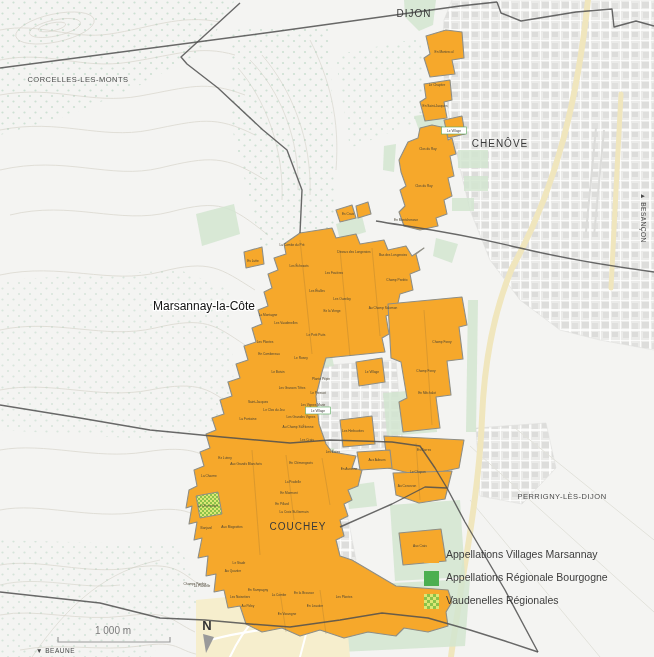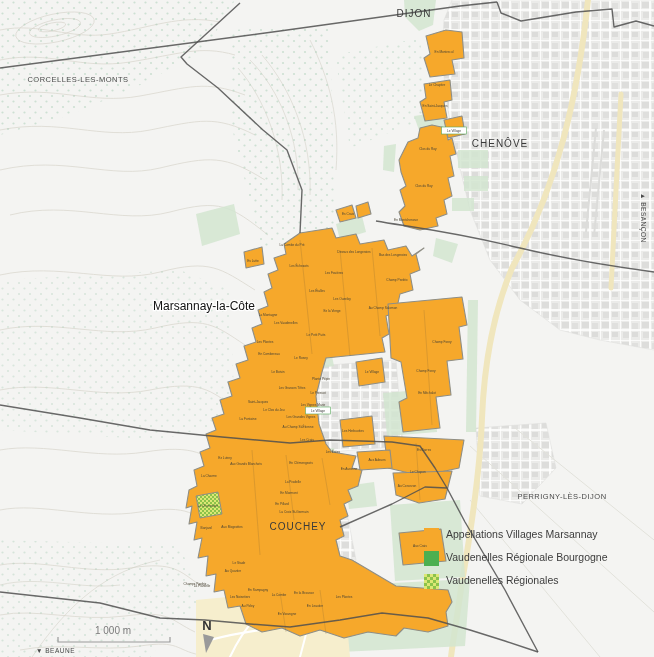--- a/index.html
+++ b/index.html
@@ -32,21 +32,21 @@
   .city-s{fill:#4a4a4a;text-anchor:middle;letter-spacing:.5px;font-size:7.5px;}
   .town{fill:#111;font-size:12px;text-anchor:middle;stroke:#ffffff;stroke-width:2.5;paint-order:stroke;}
   .dir{fill:#4a4a4a;font-size:6.5px;letter-spacing:.5px;}
   .scale-t{fill:#7a7a7a;font-size:10px;text-anchor:middle;}
   .scale-l{stroke:#9a9a9a;stroke-width:1.2;fill:none;}
   .north{fill:#333;font-size:13px;font-weight:bold;text-anchor:middle;}
   .vbox{fill:#ffffff;stroke:#58a85a;stroke-width:.6;}
   .vboxt{font-size:3.2px;fill:#3c3c3c;text-anchor:middle;}
 
   
-  .legend{position:absolute;left:424px;top:528px;width:226px;}
+  .legend{position:absolute;left:424px;top:548px;width:226px;}
   .legend-item{display:flex;gap:7px;margin-bottom:8px;align-items:flex-start;}
   .swatch{width:15px;height:15px;flex:0 0 15px;margin-top:0;}
   .swatch.checker{
     background-image:
       linear-gradient(45deg,var(--chk-g) 25%,transparent 25%,transparent 75%,var(--chk-g) 75%),
       linear-gradient(45deg,var(--chk-g) 25%,var(--chk-y) 25%,var(--chk-y) 75%,var(--chk-g) 75%);
     background-size:6px 6px;background-position:0 0,3px 3px;}
   .legend-label{font-size:10.5px;line-height:1.25;color:#3c3c3c;}
 </style>
 </head>
@@ -314,20 +314,20 @@
   </g>
 </svg>
 
 <div class="legend" id="legend">
       <div class="legend-item">
         <div class="swatch" style="background: rgb(246, 168, 43);"></div>
         <div class="legend-label">Appellations Villages Marsannay</div>
       </div>
       <div class="legend-item">
         <div class="swatch" style="background: rgb(76, 175, 80);"></div>
-        <div class="legend-label">Vaudenelles Régionale Bourgogne</div>
+        <div class="legend-label">Appellations Régionale Bourgogne</div>
       </div>
       <div class="legend-item">
         <div class="swatch checker"></div>
         <div class="legend-label">Vaudenelles Régionales</div>
       </div>
     </div>
 </div>
 
 </body></html>

